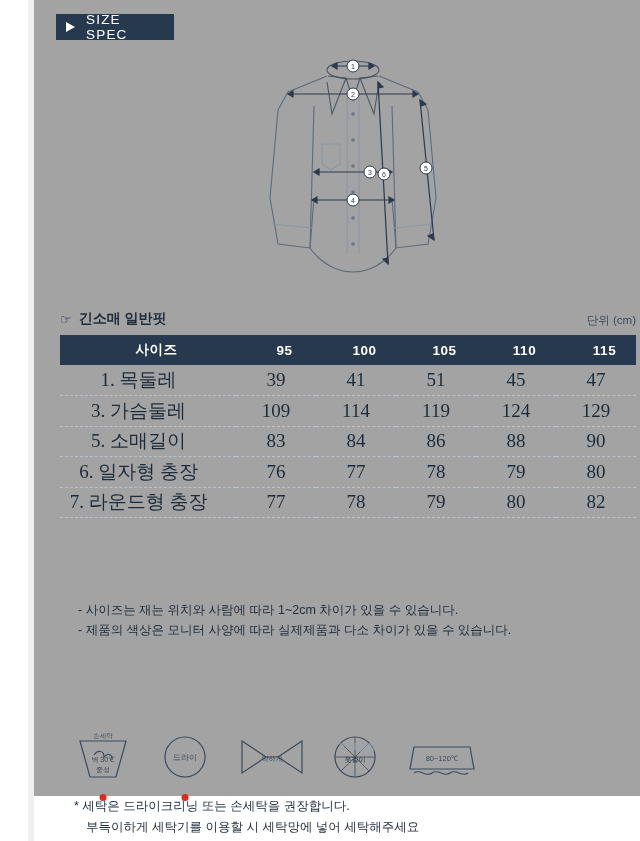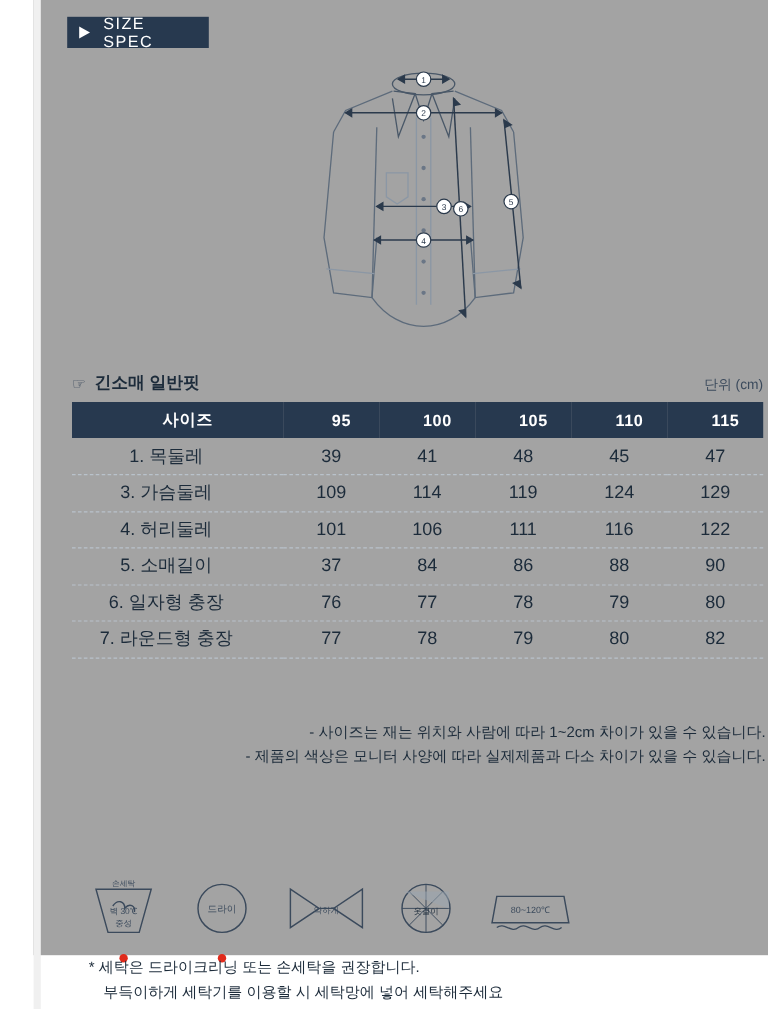--- a/index.html
+++ b/index.html
@@ -87,39 +87,40 @@
     height: 30px;
     font-size: 13.5px;
     letter-spacing: 0.5px;
     padding-left: 18px;
   }
   table.spec tbody td {
     height: 30.5px;
     text-align: center;
     border-bottom: 1px dashed #b9c2cb;
     color: #1c2b3a;
-    font-size: 15px;
+    font-size: 19px;
+    font-family: Liberation Serif, serif;
   }
   table.spec tbody tr:last-child td { border-bottom: 1px dashed #b9c2cb; }
   table.spec td.rowlabel {
     text-align: center;
     font-weight: normal;
     padding-right: 20px;
     white-space: nowrap;
   }
   table.spec col.c0 { width: 176px; }
   table.spec col.cn { width: 80px; }
 
   
   .notes {
     position: absolute;
     right: 30px;
     top: 600px;
     width: 560px;
-    text-align: right;
+    text-align: left;
     font-size: 12.5px;
     line-height: 1.6;
     color: #1c2b3a;
   }
 
   
   .care-row {
     position: absolute;
     left: 44px;
     top: 729px;
@@ -280,43 +281,35 @@
         <th>105</th>
         <th>110</th>
         <th>115</th>
       </tr>
     </thead>
     <tbody>
       <tr>
         <td class="rowlabel">1. 목둘레</td>
         <td>39</td>
         <td>41</td>
-        <td>48</td>
+        <td>51</td>
         <td>45</td>
         <td>47</td>
       </tr>
       <tr>
         <td class="rowlabel">3. 가슴둘레</td>
         <td>109</td>
         <td>114</td>
         <td>119</td>
         <td>124</td>
         <td>129</td>
       </tr>
       <tr>
-        <td class="rowlabel">4. 허리둘레</td>
-        <td>101</td>
-        <td>106</td>
-        <td>111</td>
-        <td>116</td>
-        <td>122</td>
-      </tr>
-      <tr>
         <td class="rowlabel">5. 소매길이</td>
-        <td>37</td>
+        <td>83</td>
         <td>84</td>
         <td>86</td>
         <td>88</td>
         <td>90</td>
       </tr>
       <tr>
         <td class="rowlabel">6. 일자형 충장</td>
         <td>76</td>
         <td>77</td>
         <td>78</td>

